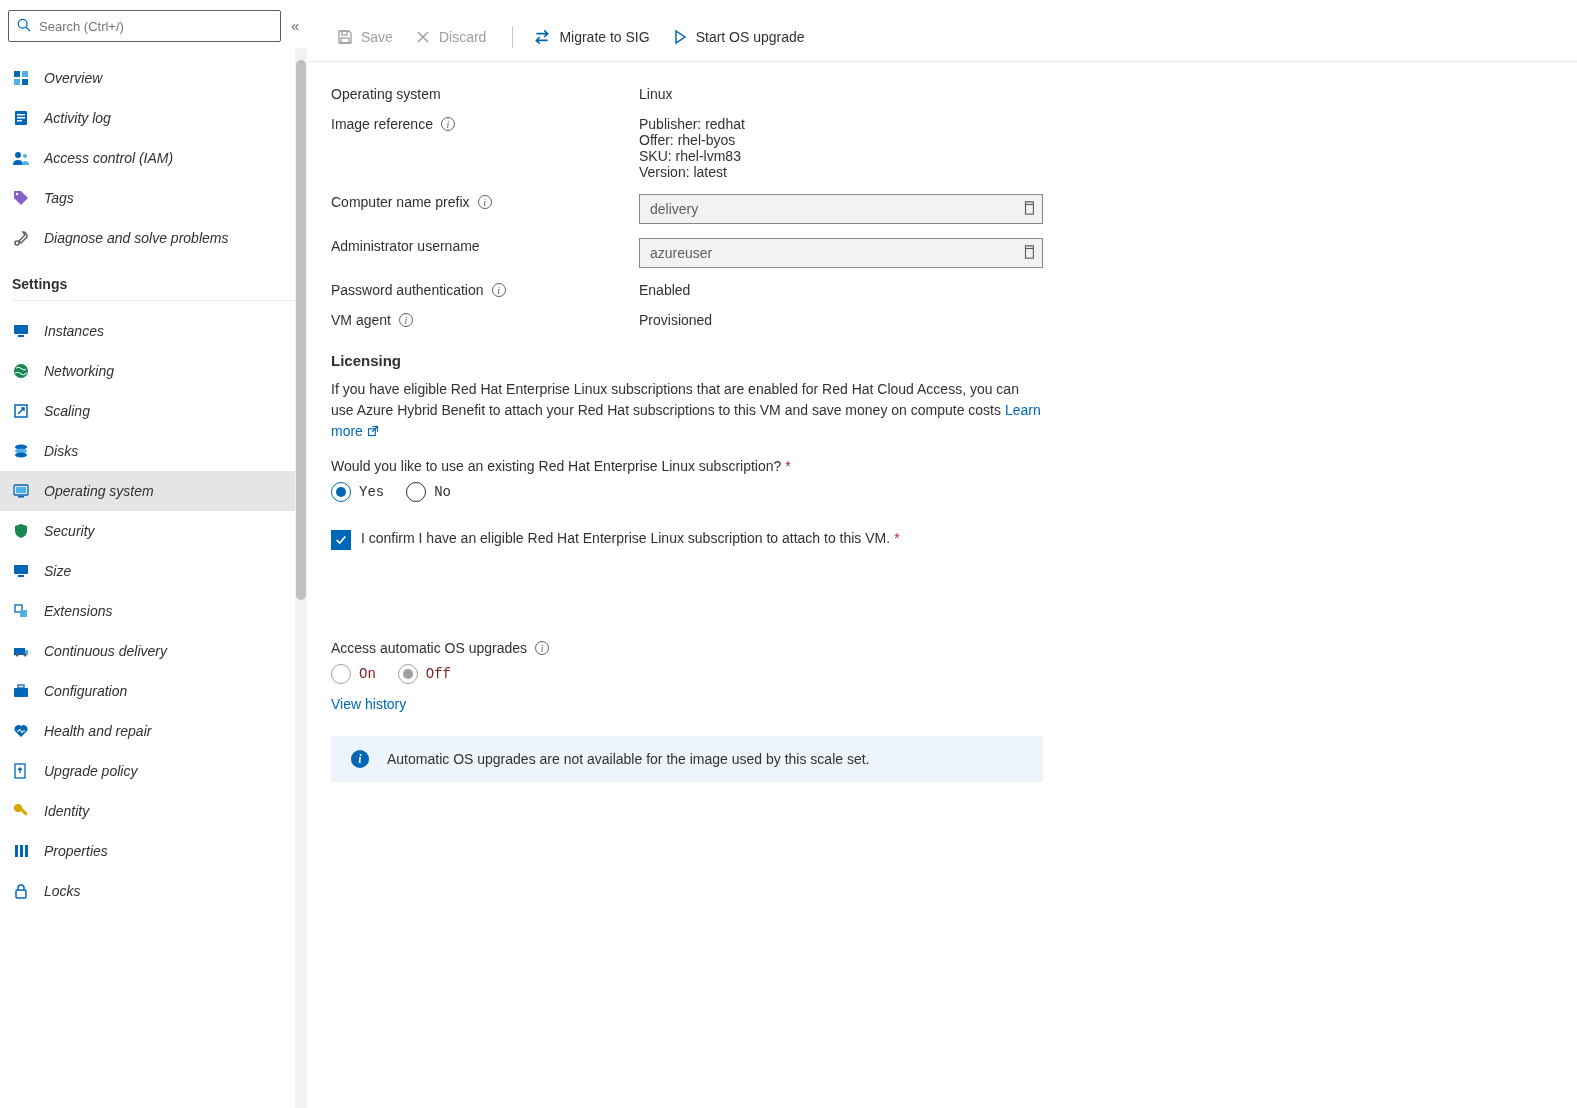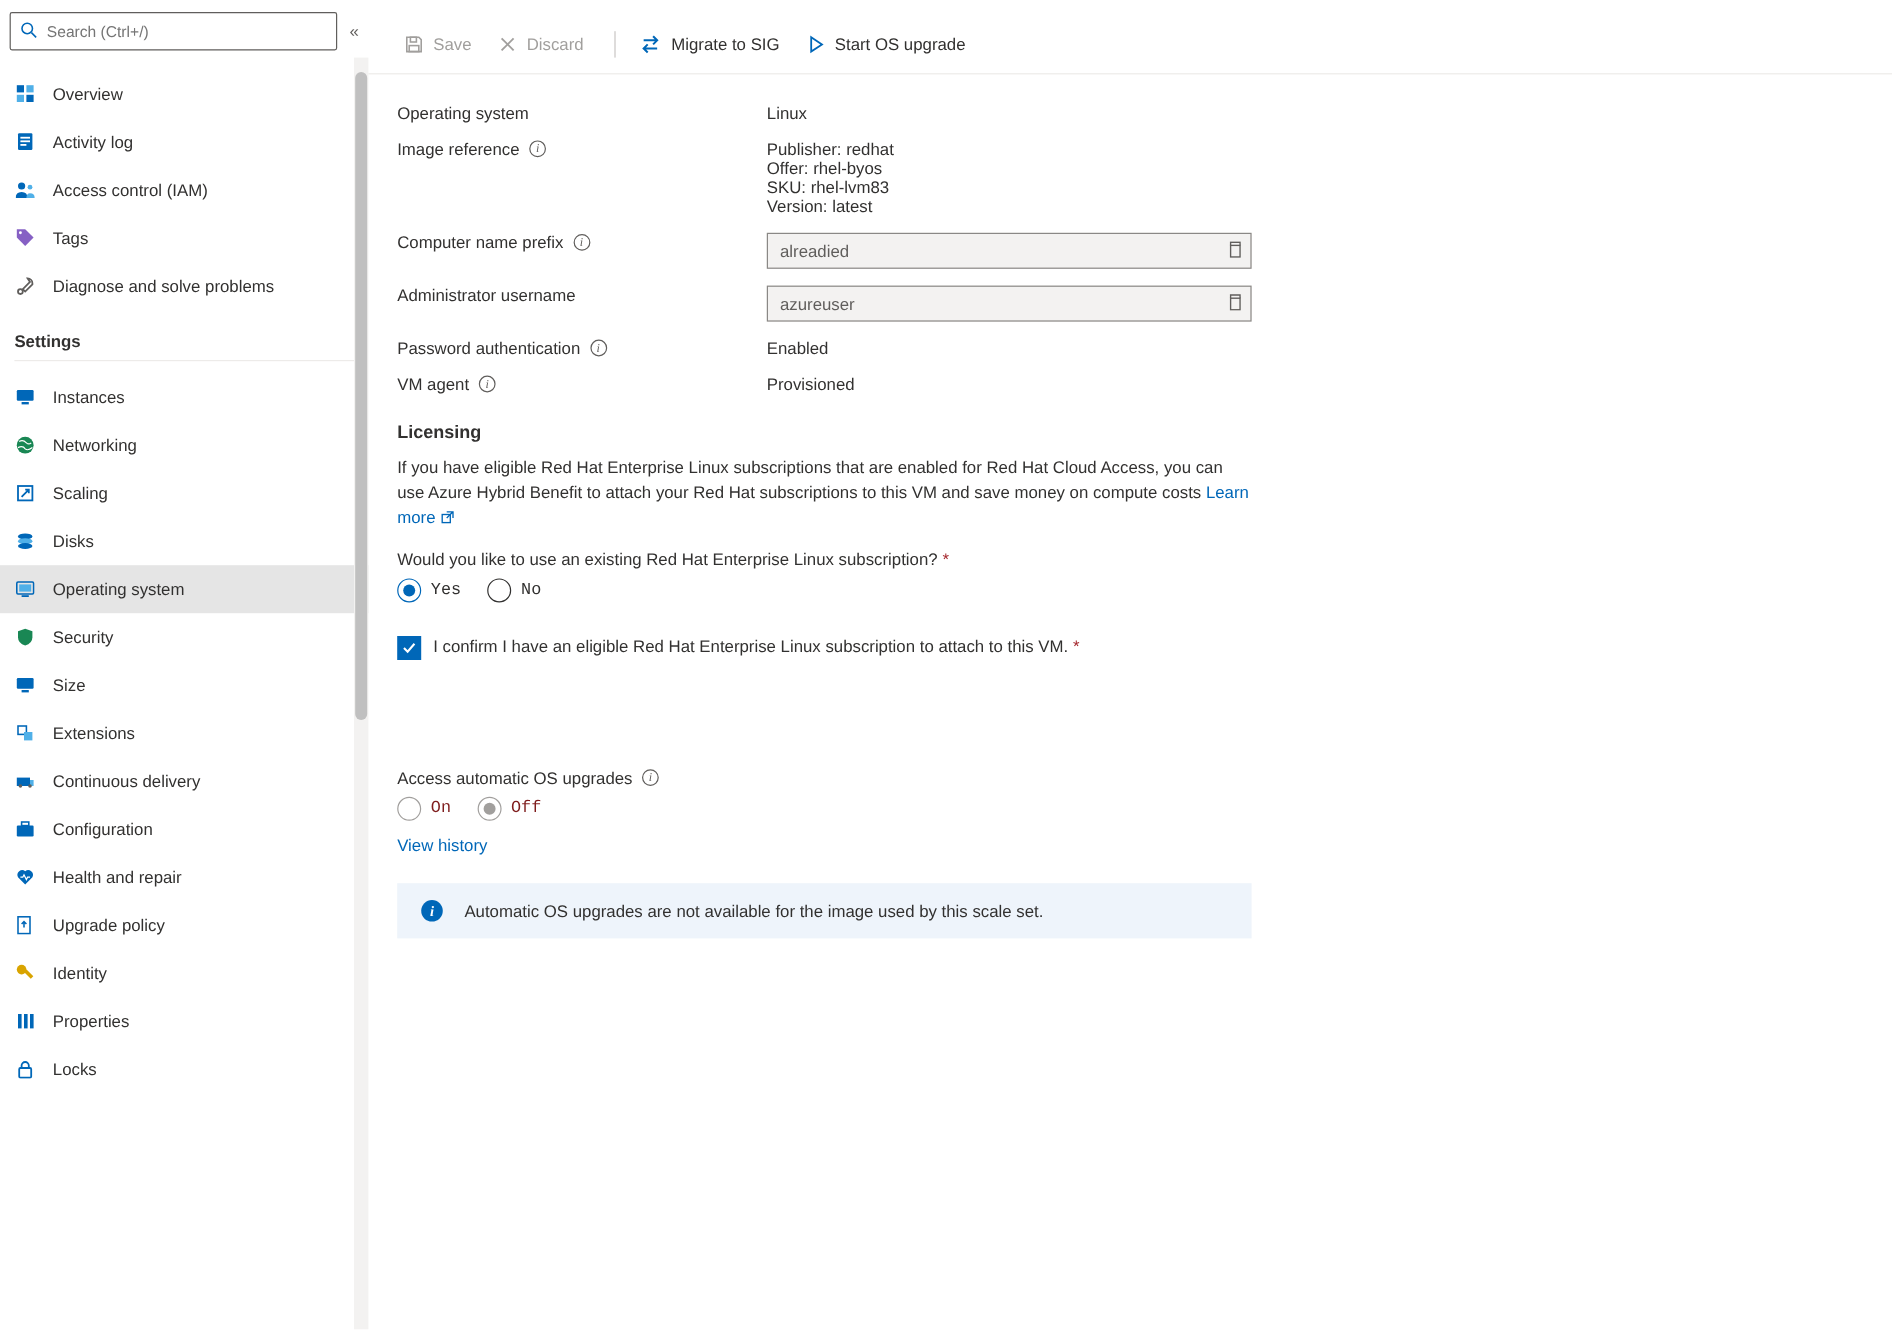--- a/index.html
+++ b/index.html
@@ -40,21 +40,21 @@
   color: #14532d;
   margin-left: 8px;
   background: transparent;
 }
 .collapse-btn {
   margin-left: 10px;
   color: #605e5c;
   cursor: pointer;
   font-size: 14px;
 }
-.nav-list { margin-top: 10px; }
+.nav-list { margin-top: 10px; font-style: italic; }
 .nav-item {
   display: flex;
   align-items: center;
   height: 40px;
   padding: 0 10px 0 12px;
   cursor: pointer;
   font-size: 14px;
   color: #323130;
 }
 .nav-item.active { background: #e5e5e5; }
@@ -475,21 +475,21 @@
         <div>SKU: rhel-lvm83</div>
         <div>Version: latest</div>
       </div>
     </div>
     <div class="kv-row">
       <div class="kv-label">
         <span>Computer name prefix</span>
         <span class="info-ic">i</span>
       </div>
       <div class="ro-field">
-        <span>alreadied</span>
+        <span>delivery</span>
         <span class="copy-ic"><svg width="14" height="14" viewBox="0 0 16 16" fill="none" stroke="#605e5c" stroke-width="1.3">
               <rect x="4" y="4" width="9" height="11"></rect>
               <path d="M4 4 L4 1 L13 1 L13 4"></path>
             </svg></span>
       </div>
     </div>
     <div class="kv-row" style="margin-top:14px;">
       <div class="kv-label">Administrator username</div>
       <div class="ro-field">
         <span>azureuser</span>

